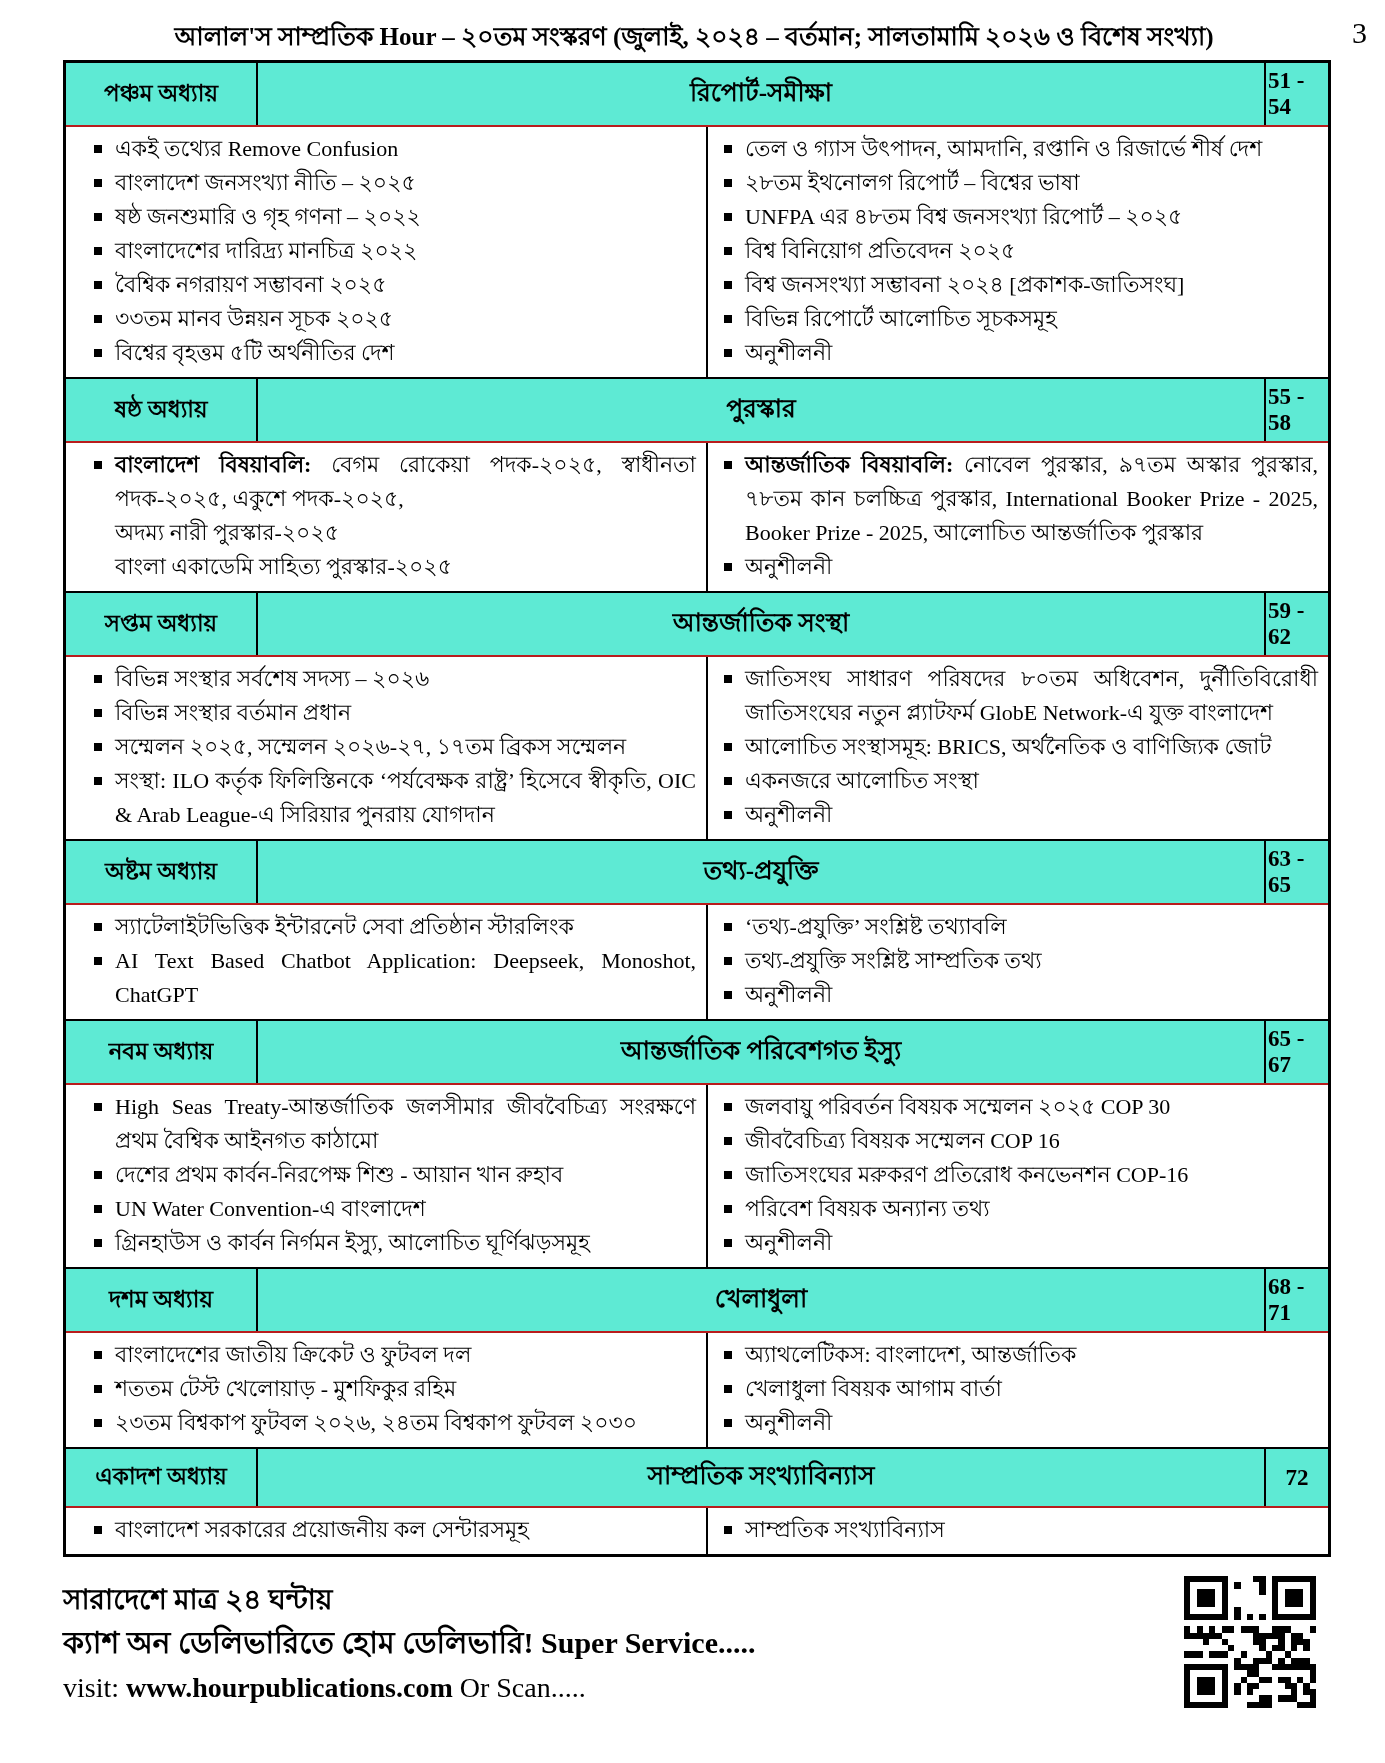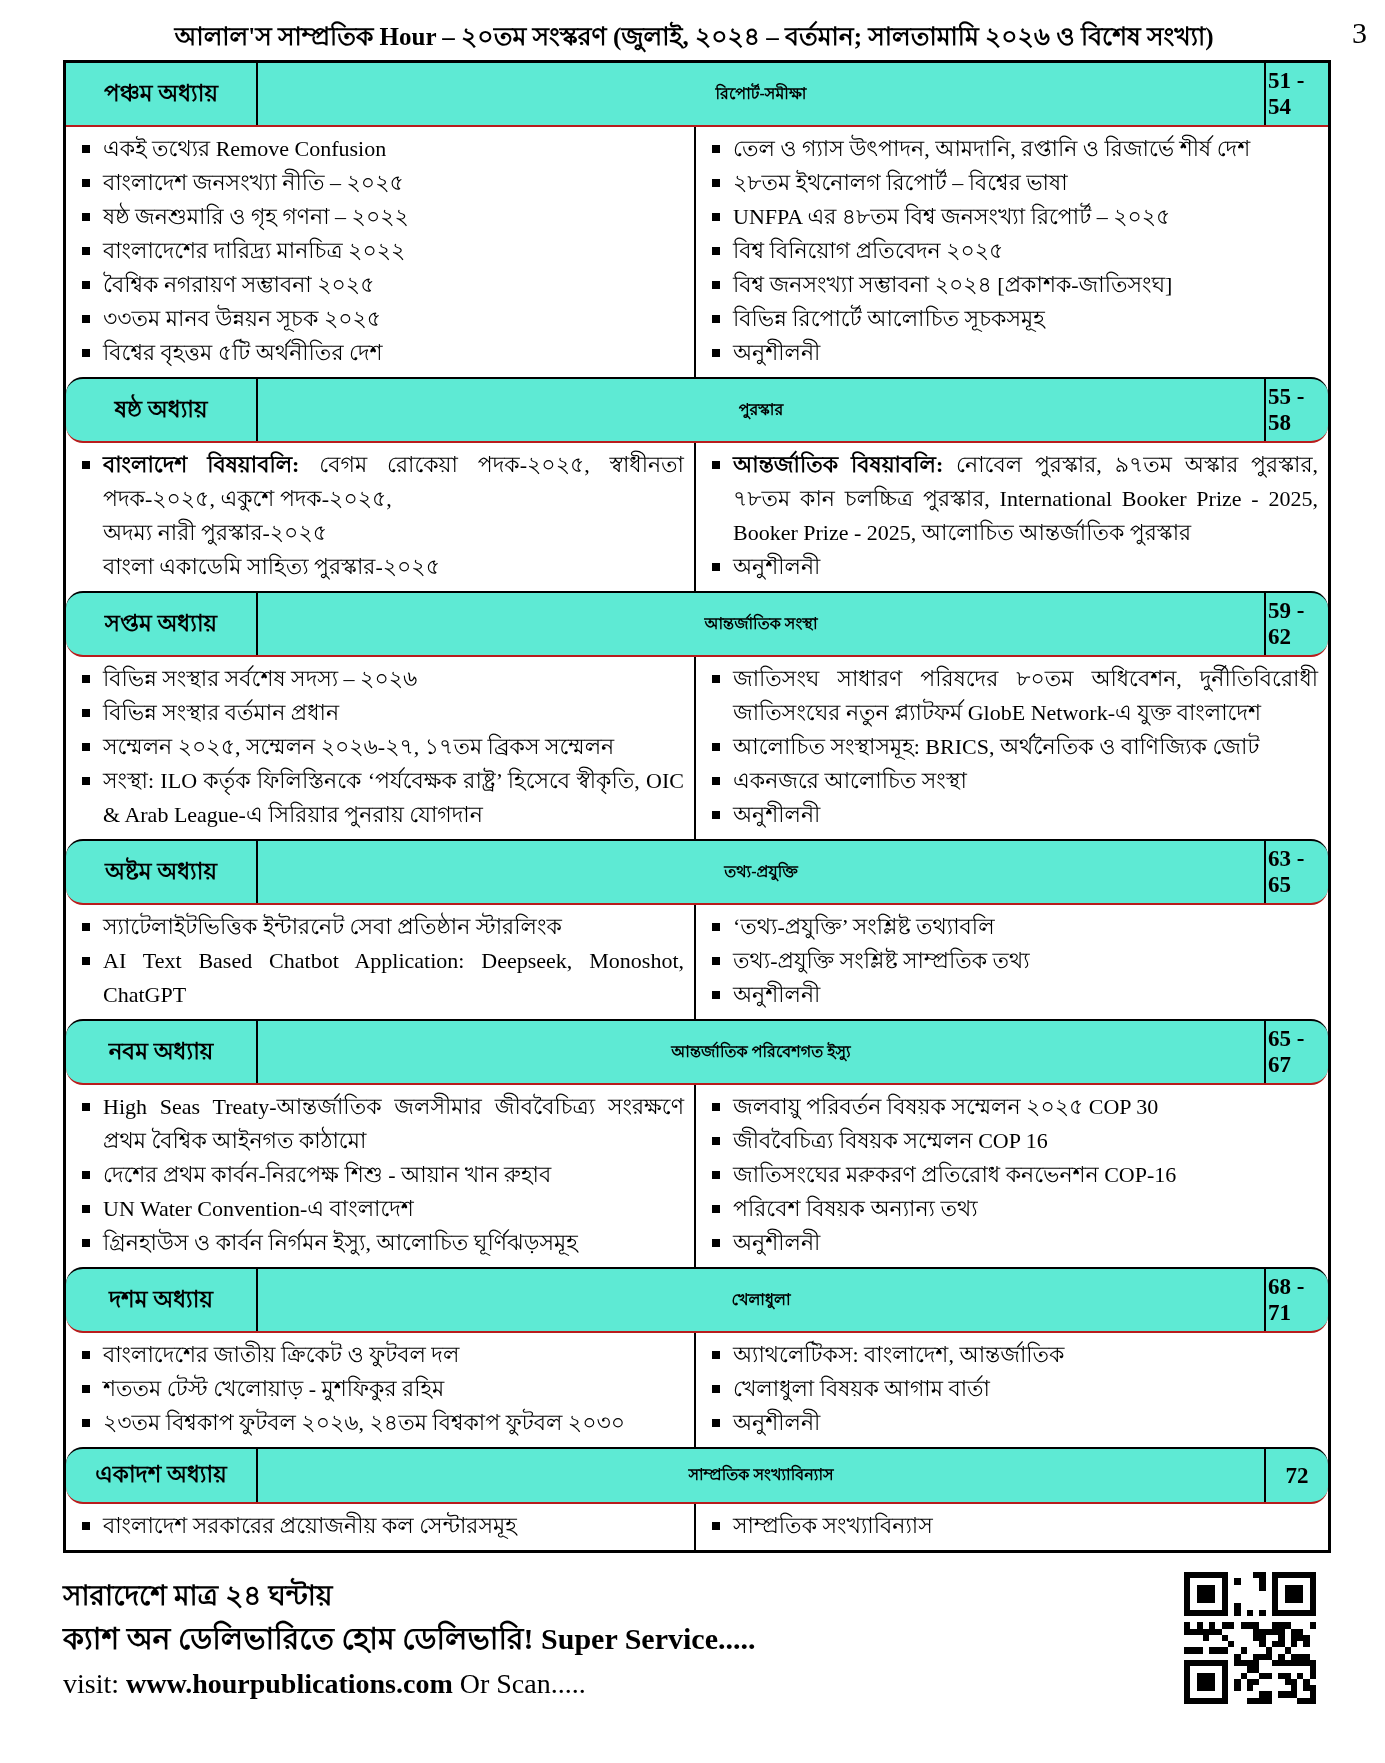--- a/index.html
+++ b/index.html
@@ -8,31 +8,31 @@
   .page{position:relative;width:1385px;height:1763px;}
 
   
   .doc-header{margin:20px 60px 6px 63px;text-align:center;position:relative;}
   .doc-header .title{font-weight:bold;font-size:25px;line-height:34px;}
   .pageno{position:absolute;right:-42px;top:-4px;font-size:30px;font-weight:normal;}
 
   
   .toc{margin:0 54px 0 63px;border:3px solid #000;}
   .ch-head{display:flex;align-items:stretch;background:#5eead4;border-bottom:2px solid #b91c1c;}
-  .ch+.ch .ch-head{border-top:2px solid #000;border-radius:17px;}
+  .ch+.ch .ch-head{border-top:2px solid #000;}
   .ch-name{width:182px;border-right:2px solid #000;display:flex;align-items:center;justify-content:center;
            font-weight:bold;font-size:23px;padding:7px 4px;}
   .ch-title{flex:1;display:flex;align-items:center;justify-content:center;
-            font-weight:bold;font-size:16px;padding:7px 8px;}
+            font-weight:bold;font-size:25px;padding:7px 8px;}
   .ch-pages{width:58px;border-left:2px solid #000;display:flex;align-items:center;justify-content:center;
             font-weight:bold;font-size:23px;padding:5px 2px;}
   .ch-body{display:flex;align-items:stretch;}
   .ch:not(:last-child) .ch-body{border-bottom:0;}
   .col{padding:5px 10px 7px 12px;box-sizing:border-box;}
-  .col.left{width:630px;border-right:2px solid #000;}
+  .col.left{width:630px;border-right:2px solid #000;margin-left:12px;}
   .col.right{flex:1;}
   .item{display:flex;align-items:flex-start;font-size:22px;line-height:34px;text-align:justify;}
   .item .bullet{flex:0 0 8px;width:8px;height:8px;background:#000;margin:13px 13px 0 4px;}
   .item .txt{flex:1;white-space:pre-line;}
   .item .lead{font-weight:bold;}
 
   
   .promo{position:relative;margin:14px 54px 0 63px;height:146px;}
   .promo-lines{margin-right:240px;text-align:left;margin-top:23px;}
   .promo-l1{font-weight:bold;font-size:28px;line-height:40px;}

